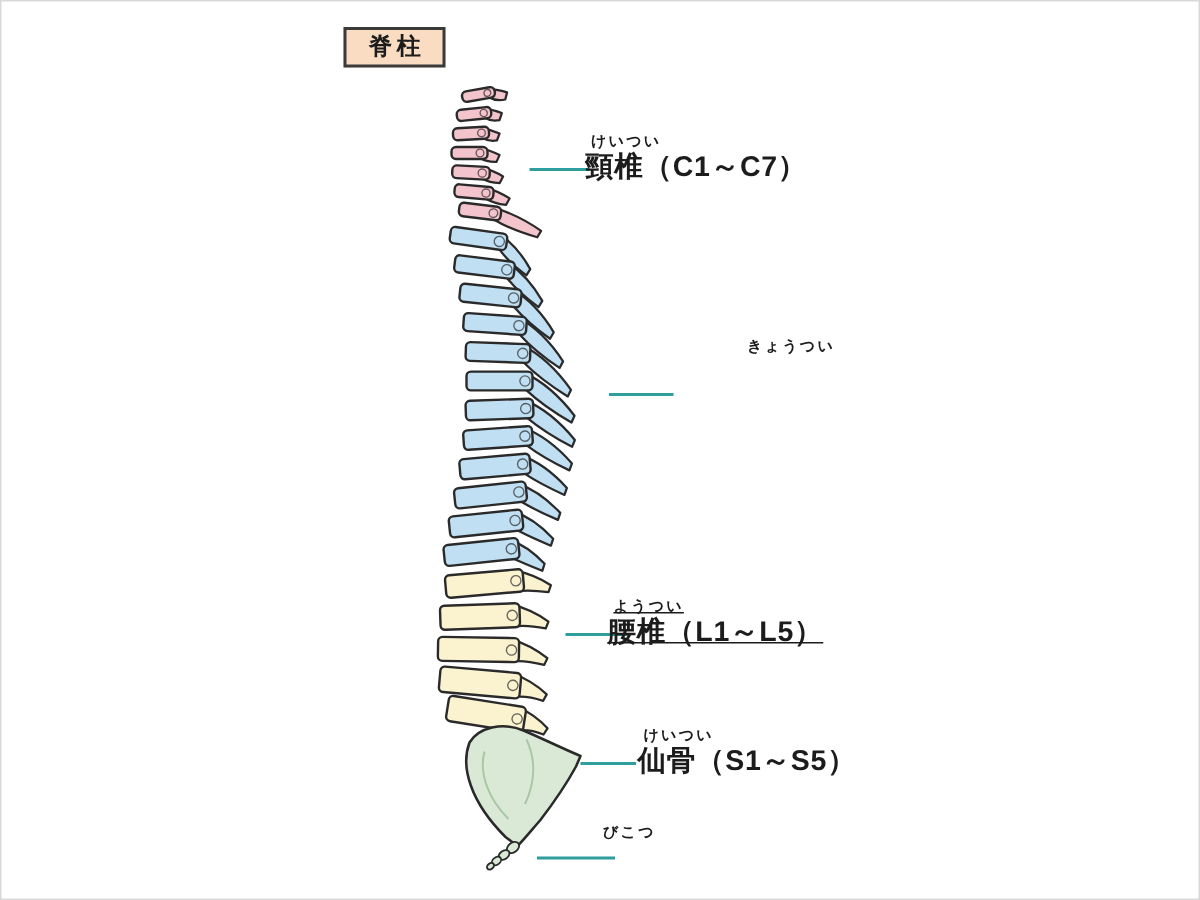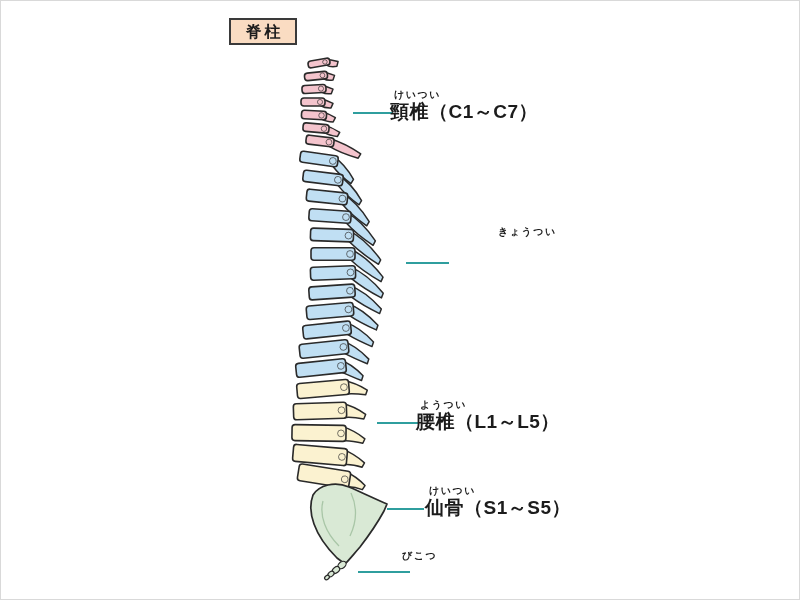--- a/index.html
+++ b/index.html
@@ -29,21 +29,21 @@
   .label .furigana{
     display:block;font-size:10px;font-weight:600;
     letter-spacing:1.5px;line-height:11px;margin:0 0 1px 4px;
   }
   .label .main{
     display:block;font-size:19px;font-weight:600;
     letter-spacing:0.5px;line-height:21px;
   }
   #label-cervical{left:389px;top:88px;}
   #label-thoracic{left:451px;top:225px;margin-left:42px;}
-  #label-lumbar{left:415px;top:398px;}
+  #label-lumbar{left:404px;top:398px;text-decoration:underline;}
   #label-sacrum{left:424px;top:484px;}
   #label-coccyx{left:397px;top:549px;}
 </style>
 </head>
 <body>
 
 <div class="stage" style="border-color: rgb(217, 217, 217);">
 
   <svg id="spine-svg" width="798" height="598" viewBox="0 0 798 598">
       <g>

